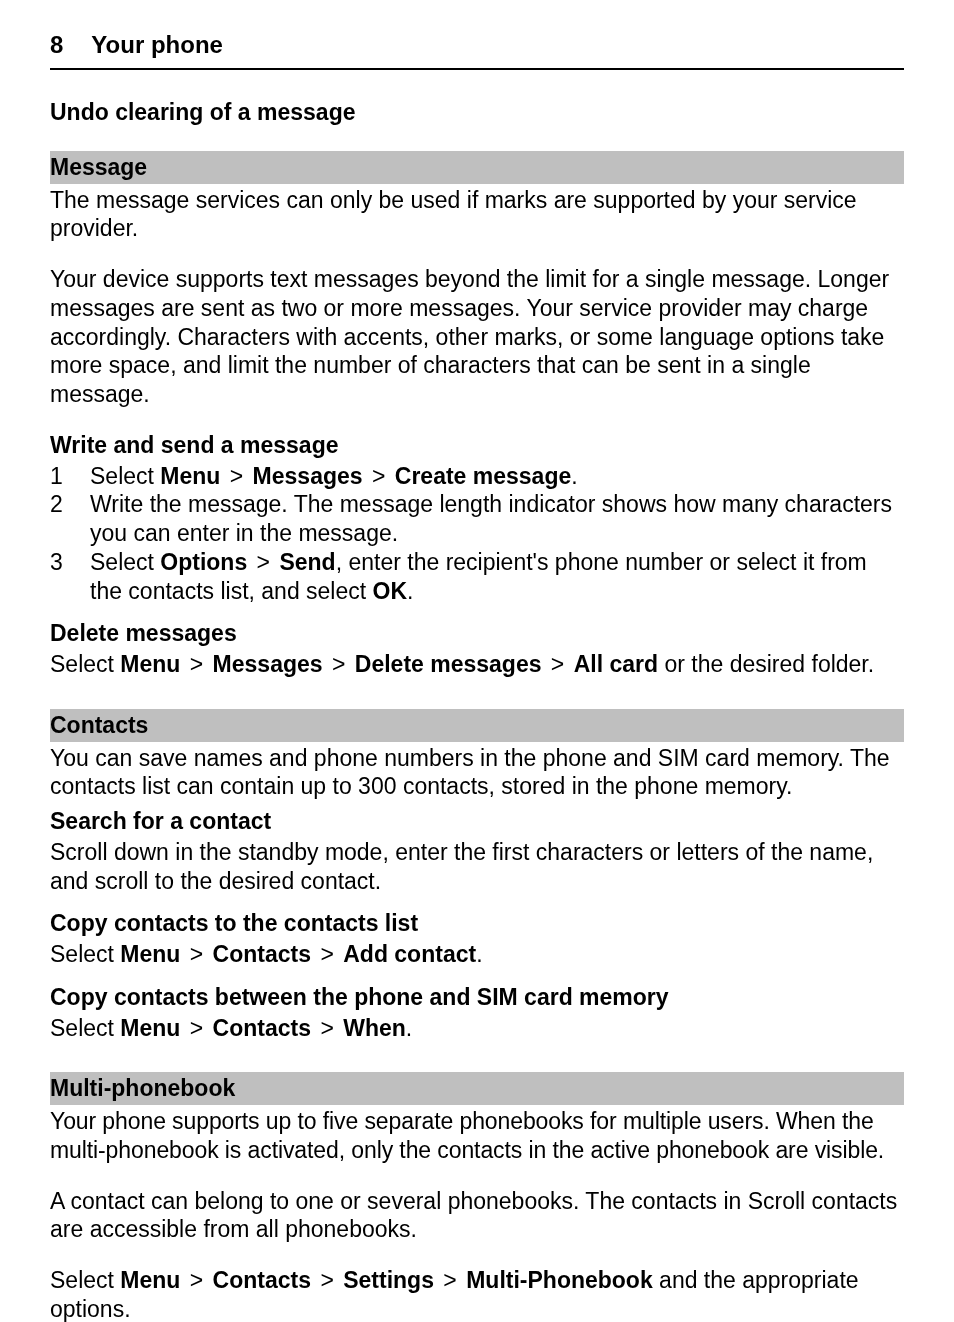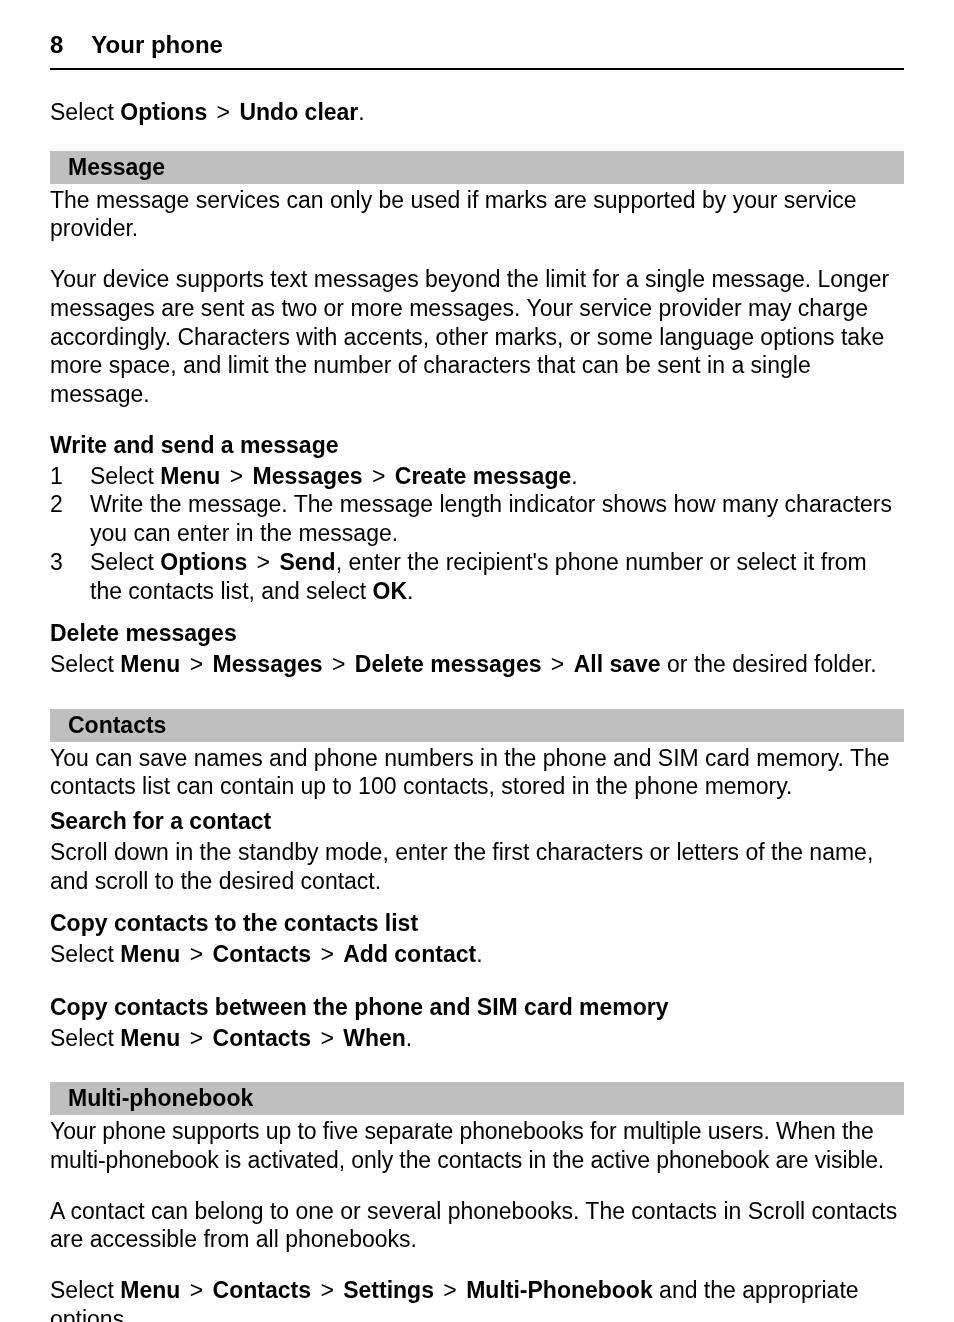--- a/index.html
+++ b/index.html
@@ -23,21 +23,21 @@
     align-items: baseline;
     gap: 28px;
     font-weight: 700;
     font-size: 24px;
   }
   .block { margin-bottom: 24px; }
   .bold { font-weight: 700; }
   .section-bar {
     background: #bfbfbf;
     font-weight: 700;
-    padding: 2px 4px 2px 18px;
+    padding: 2px 4px 2px 0;
     margin-top: 6px;
   }
   .subhead {
     font-weight: 700;
     margin-top: 10px;
   }
   .para { margin-top: 2px; }
   .gap { margin-top: 22px; }
   .ol {
     margin-top: 2px;
@@ -58,23 +58,21 @@
 <body>
 
 <div class="page-border">
   <div class="header-line">
     <span>8</span>
     <span>Your phone</span>
   </div>
 </div>
 
 <div class="block">
-  <div class="para">
-    <span>Select </span><span class="bold">Options</span><span class="gt"> &gt; </span><span class="bold">Undo clear</span><span>.</span>
-  </div>
+  <div class="subhead">Undo clearing of a message</div>
 </div>
 
 <div class="section-bar">Message</div>
 <div class="para">The message services can only be used if marks are supported by your service provider.</div>
 <div class="para gap">Your device supports text messages beyond the limit for a single message. Longer messages are sent as two or more messages. Your service provider may charge accordingly. Characters with accents, other marks, or some language options take more space, and limit the number of characters that can be sent in a single message.</div>
 
 <div class="subhead gap">Write and send a message</div>
 <div class="ol">
   <div class="ol-row">
     <div class="ol-num">1</div>
@@ -89,35 +87,35 @@
   <div class="ol-row">
     <div class="ol-num">3</div>
     <div class="ol-body">
       <span>Select </span><span class="bold">Options</span><span class="gt"> &gt; </span><span class="bold">Send</span><span>, enter the recipient's phone number or select it from the contacts list, and select </span><span class="bold">OK</span><span>.</span>
     </div>
   </div>
 </div>
 
 <div class="subhead" style="margin-top:14px">Delete messages</div>
 <div class="para">
-  <span>Select </span><span class="bold">Menu</span><span class="gt"> &gt; </span><span class="bold">Messages</span><span class="gt"> &gt; </span><span class="bold">Delete messages</span><span class="gt"> &gt; </span><span class="bold">All save</span><span> or the desired folder.</span>
+  <span>Select </span><span class="bold">Menu</span><span class="gt"> &gt; </span><span class="bold">Messages</span><span class="gt"> &gt; </span><span class="bold">Delete messages</span><span class="gt"> &gt; </span><span class="bold">All card</span><span> or the desired folder.</span>
 </div>
 
 <div class="section-bar" style="margin-top:30px">Contacts</div>
-<div class="para">You can save names and phone numbers in the phone and SIM card memory. The contacts list can contain up to 100 contacts, stored in the phone memory.</div>
+<div class="para">You can save names and phone numbers in the phone and SIM card memory. The contacts list can contain up to 300 contacts, stored in the phone memory.</div>
 
 <div class="subhead" style="margin-top:6px">Search for a contact</div>
 <div class="para">Scroll down in the standby mode, enter the first characters or letters of the name, and scroll to the desired contact.</div>
 
 <div class="subhead" style="margin-top:14px">Copy contacts to the contacts list</div>
 <div class="para">
   <span>Select </span><span class="bold">Menu</span><span class="gt"> &gt; </span><span class="bold">Contacts</span><span class="gt"> &gt; </span><span class="bold">Add contact</span><span>.</span>
 </div>
 
-<div class="subhead" style="margin-top:24px">Copy contacts between the phone and SIM card memory</div>
+<div class="subhead" style="margin-top:14px">Copy contacts between the phone and SIM card memory</div>
 <div class="para">
   <span>Select </span><span class="bold">Menu</span><span class="gt"> &gt; </span><span class="bold">Contacts</span><span class="gt"> &gt; </span><span class="bold">When</span><span>.</span>
 </div>
 
 <div class="section-bar" style="margin-top:30px">Multi-phonebook</div>
 <div class="para tight">Your phone supports up to five separate phonebooks for multiple users. When the multi-phonebook is activated, only the contacts in the active phonebook are visible.</div>
 <div class="para gap">A contact can belong to one or several phonebooks. The contacts in Scroll contacts are accessible from all phonebooks.</div>
 <div class="para gap">
   <span>Select </span><span class="bold">Menu</span><span class="gt"> &gt; </span><span class="bold">Contacts</span><span class="gt"> &gt; </span><span class="bold">Settings</span><span class="gt"> &gt; </span><span class="bold">Multi-Phonebook</span><span> and the appropriate options.</span>
 </div>

